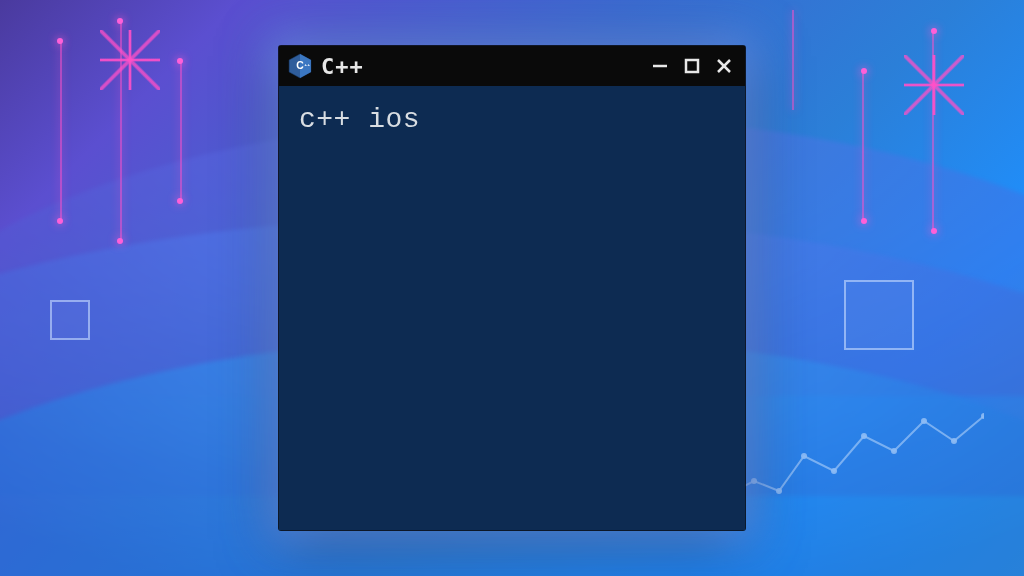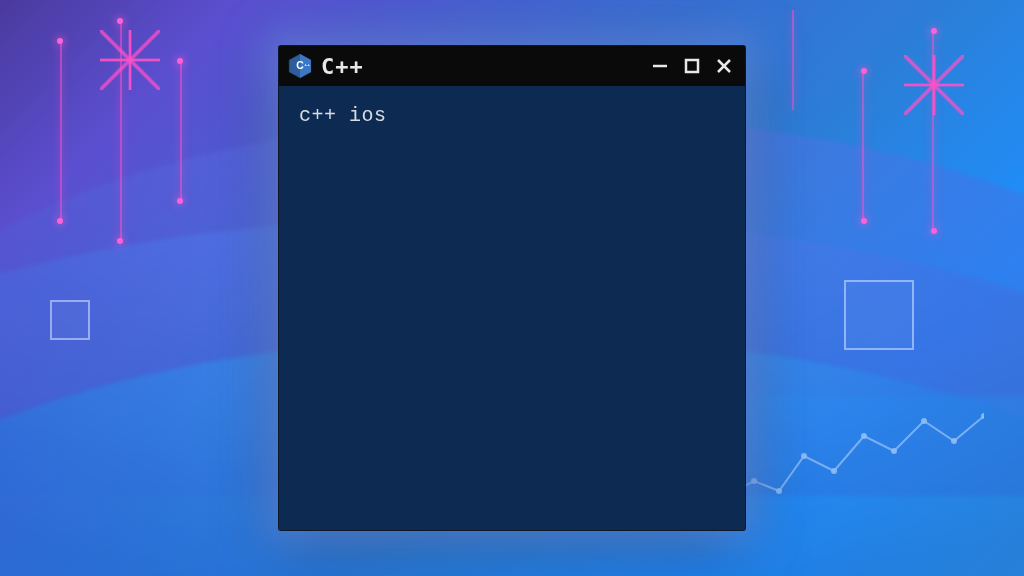--- a/index.html
+++ b/index.html
@@ -153,21 +153,21 @@
     .ctrl svg { width: 18px; height: 18px; }
     
     .terminal-body {
       height: calc(100% - 40px);
       background: #0d2b52;
       padding: 18px 20px;
     }
     
     .terminal-text {
       color: #d8dde2;
-      font-size: 20px;
+      font-size: 28px;
       font-family: 'Consolas', 'Courier New', monospace;
       letter-spacing: 0.5px;
       white-space: pre;
     }
   </style>
 </head>
 <body>
 
 <div class="bg-layer">
   <div class="wave w3"></div>

